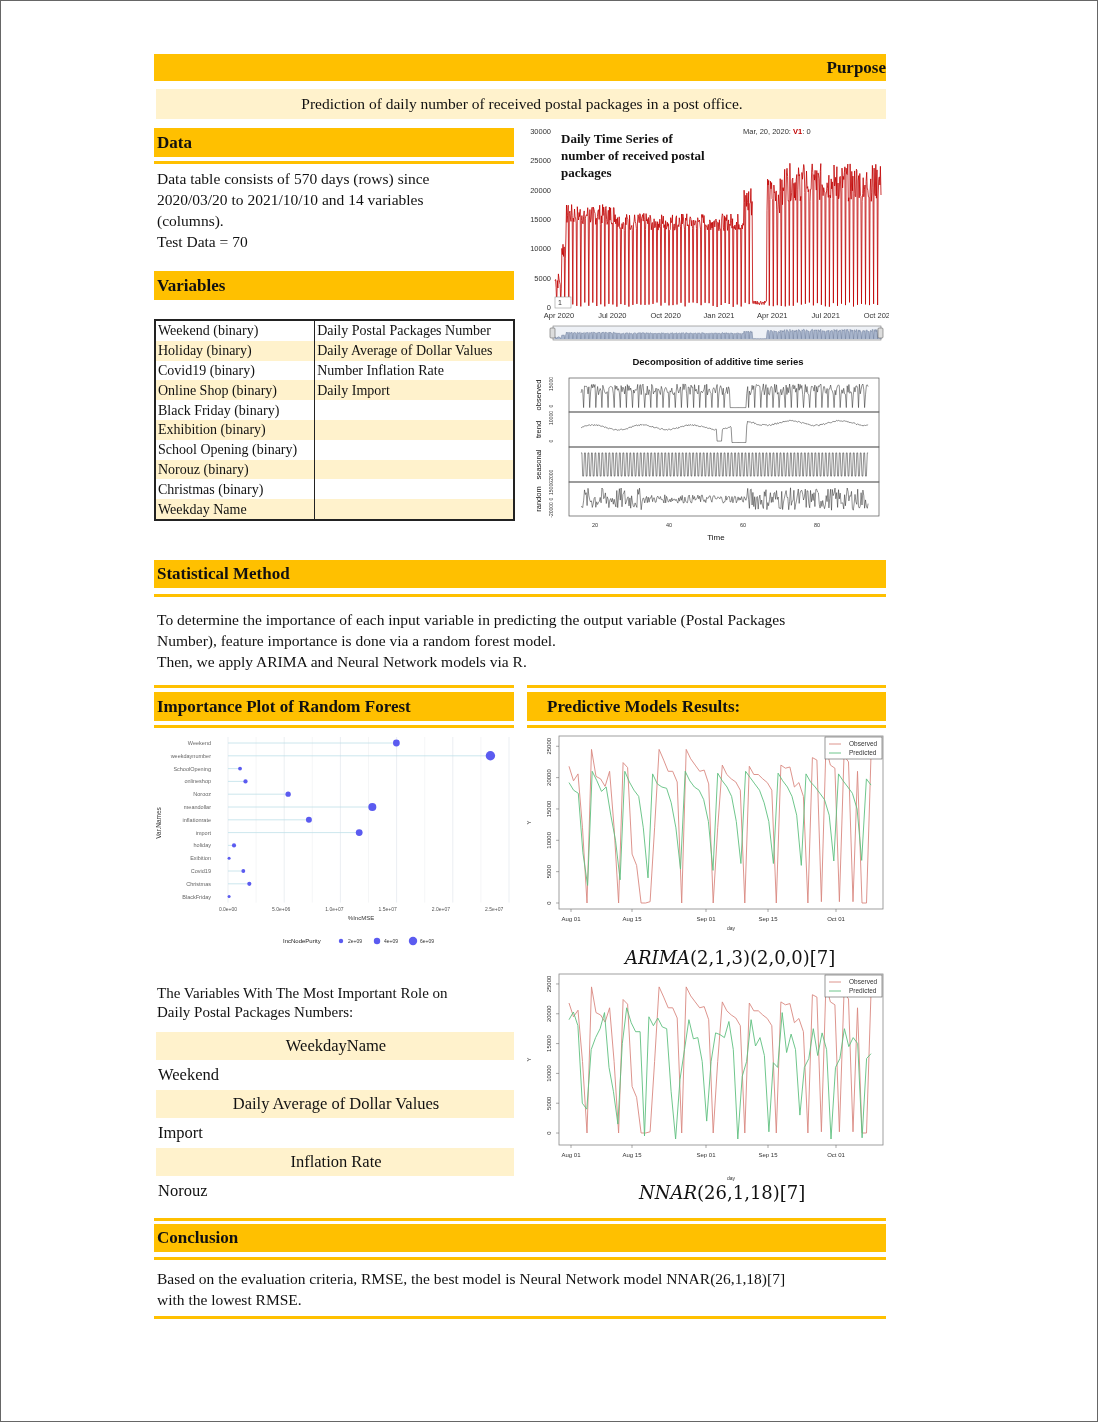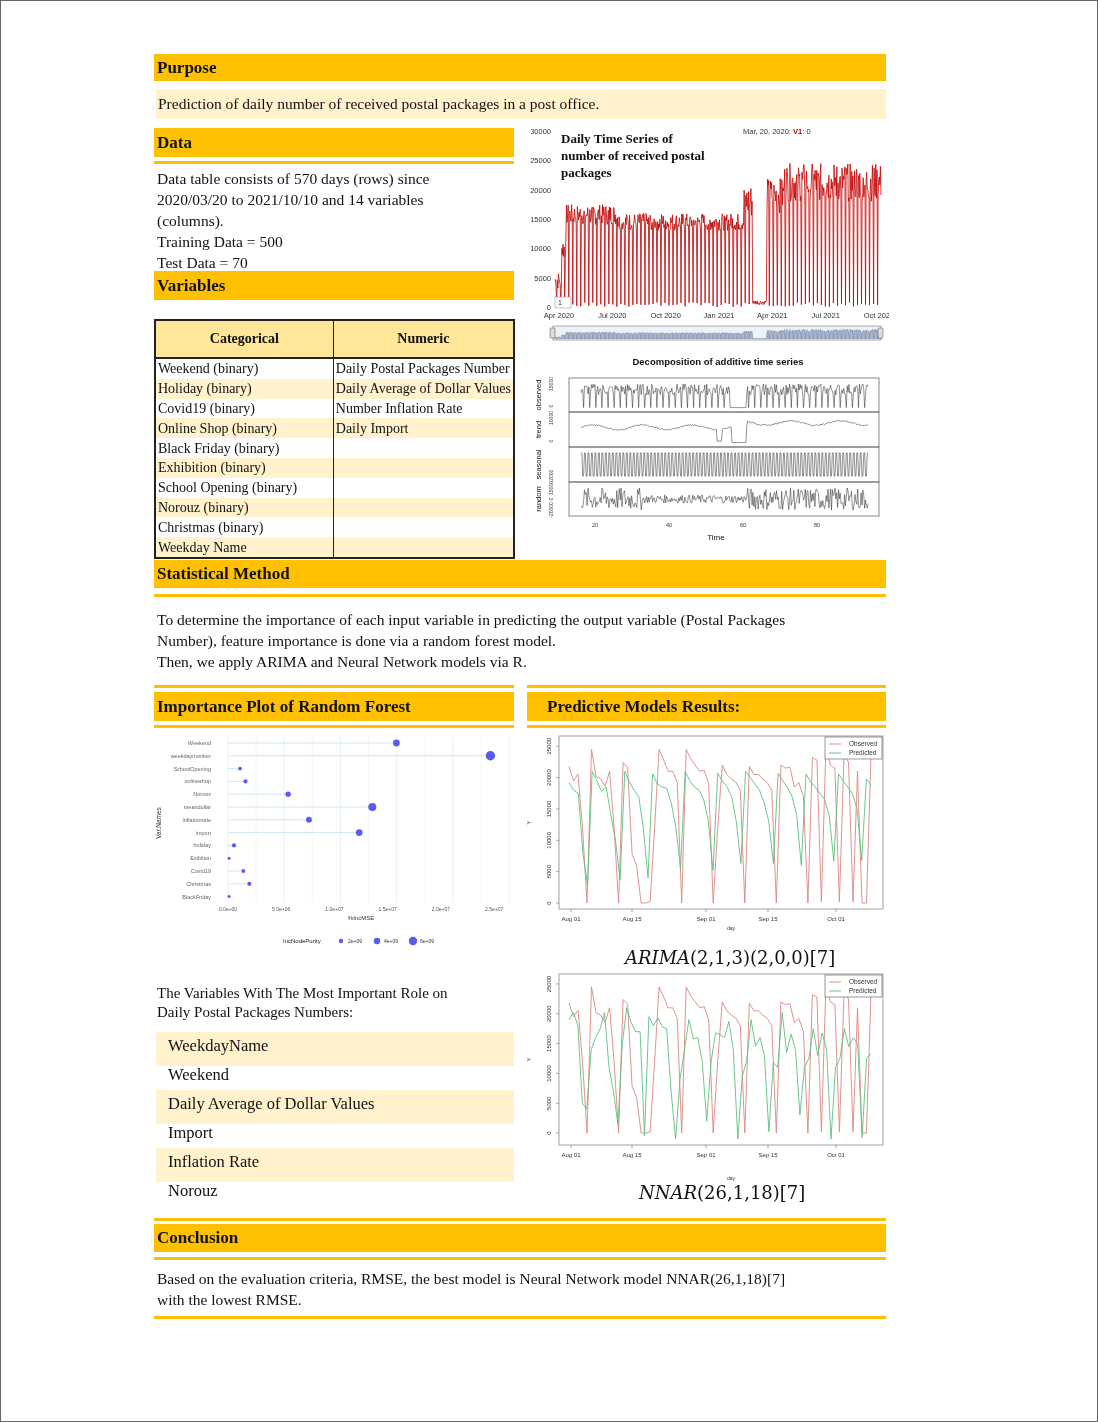--- a/index.html
+++ b/index.html
@@ -1,62 +1,57 @@
 <!DOCTYPE html>
 <html><head>
 <meta charset="utf-8">
 <style>
   html,body{margin:0;padding:0;background:#fff;}
   body{width:1098px;height:1422px;position:relative;font-family:"Liberation Serif",serif;color:#111;overflow:hidden;}
   .page{position:absolute;left:0;top:0;width:1096px;height:1420px;border:1px solid #666;}
   .hdr{position:absolute;background:#ffc000;font-weight:bold;font-size:17px;padding-left:3px;box-sizing:border-box;display:flex;align-items:center;}
   .rule{position:absolute;height:3px;background:#ffc000;}
   .txt{position:absolute;font-size:15.5px;line-height:21px;}
-  .shade{background:#fff2cc;}
+  .shade{background:#fff2cc;text-align:center;}
   table.vars{position:absolute;left:153px;top:318px;width:361px;border-collapse:collapse;font-size:14px;border:2px solid #222;}
   table.vars th{background:#ffe699;font-weight:bold;height:34px;border:1px solid #222;border-bottom:2px solid #222;font-size:14px;}
   table.vars td{height:19.8px;padding:0 2px;line-height:19px;border-left:1px solid #222;border-right:1px solid #222;white-space:nowrap;}
   table.vars tr.alt td{background:#fff2cc;}
-  .imp-item{position:absolute;left:155px;width:358px;height:34px;font-size:16.5px;line-height:28px;padding-left:12px;box-sizing:border-box;}
+  .imp-item{position:absolute;left:155px;width:358px;height:28px;font-size:16.5px;line-height:28px;padding-left:2px;box-sizing:border-box;}
   svg text{font-family:"Liberation Sans",sans-serif;}
   .model-label{position:absolute;font-family:"DejaVu Serif",serif;font-style:italic;font-size:18px;}
   .model-label .n{font-style:normal;}
 </style>
 </head>
 <body>
 
 <div class="page">
 
-  <div class="hdr" style="left:153px;top:53px;width:732px;height:27px;">
+  <div class="hdr" style="left:153px;top:53px;width:732px;height:27px;justify-content:flex-end;">
     <span>Purpose</span>
   </div>
   <div class="txt shade" style="left:155px;top:88px;width:730px;height:30px;line-height:30px;padding-left:2px;box-sizing:border-box;">Prediction of daily number of received postal packages in a post office.</div>
 
   <div class="hdr" style="left:153px;top:127px;width:360px;height:29px;text-align:right;">
     <span>Data</span>
   </div>
   <div class="rule" style="left:153px;top:160px;width:360px;"></div>
   <div class="txt" style="left:156px;top:167px;width:355px;">
     <div>Data table consists of 570 days (rows) since</div>
     <div>2020/03/20 to 2021/10/10 and 14 variables</div>
     <div>(columns).</div>
-    <div>Training Data = 500</div>
     <div>Test Data = 70</div>
   </div>
   <div class="rule" style="left:153px;top:277px;width:360px;"></div>
 
   <div class="hdr" style="left:153px;top:270px;width:360px;height:29px;">
     <span>Variables</span>
   </div>
   <table class="vars">
     <tbody>
-        <tr>
-      <th style="width:180px;">Categorical</th>
-      <th>Numeric</th>
-    </tr>
     <tr>
           <td>Weekend (binary)</td>
           <td>Daily Postal Packages Number</td>
         </tr>
     <tr class="alt">
           <td>Holiday (binary)</td>
           <td>Daily Average of Dollar Values</td>
         </tr>
     <tr>
           <td>Covid19 (binary)</td>

